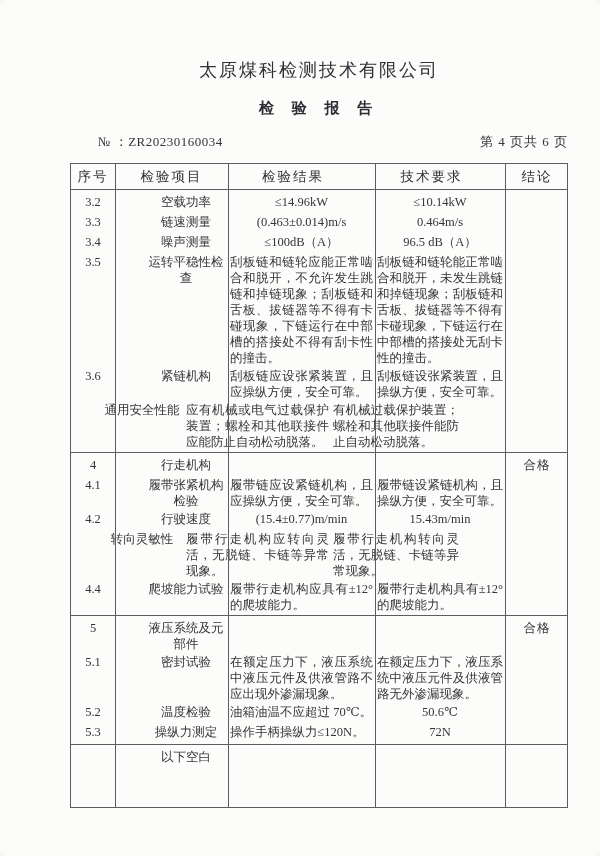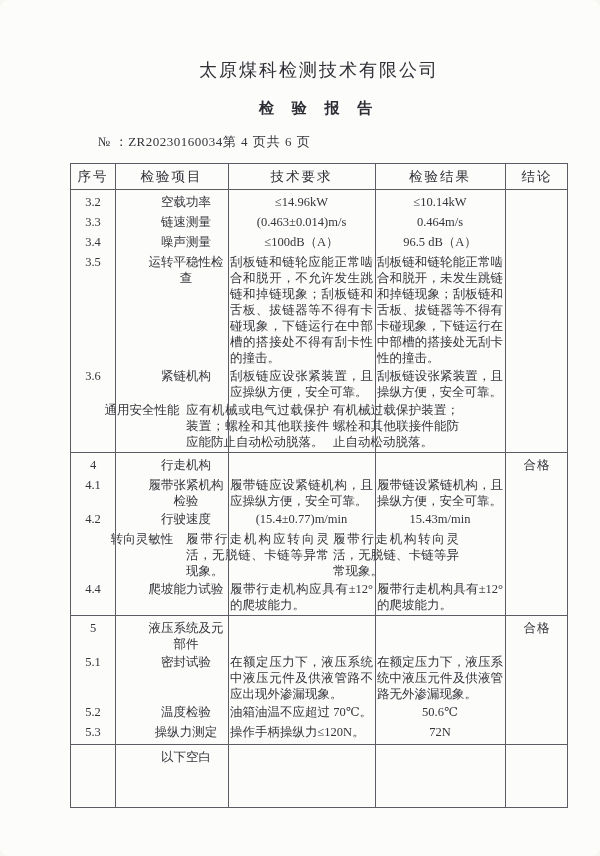--- a/index.html
+++ b/index.html
@@ -28,21 +28,21 @@
   }
   .report-title{
     margin-top:17px;
     font-size:15px;
     font-weight:bold;
     letter-spacing:7px;
     color:#2c2c34;
   }
   .meta-row{
     position:absolute;top:133px;left:70px;width:498px;
-    display:flex;justify-content:flex-start;align-items:baseline;
+    display:flex;justify-content:space-between;align-items:baseline;
     font-size:13px;color:#34343b;
   }
   .report-no{padding-left:28px;letter-spacing:.5px;}
   .page-indicator{letter-spacing:1px;}
 
   
   .report-table{
     position:absolute;top:163px;left:70px;width:498px;
     border:1.4px solid #5c5c62;
     box-sizing:border-box;
@@ -94,22 +94,22 @@
   </div>
 
   <div class="report-table">
     <div class="vline vl1"></div>
     <div class="vline vl2"></div>
     <div class="vline vl3"></div>
     <div class="vline vl4"></div>
     <div class="thead">
         <div class="th w1">序号</div>
         <div class="th w2">检验项目</div>
+        <div class="th w4">检验结果</div>
         <div class="th w3">技术要求</div>
-        <div class="th w4">检验结果</div>
         <div class="th w5">结论</div>
       </div>
     <div>
         <div class="section">
           <div class="trow">
             <div class="c w1 num">3.2</div>
             <div class="c w2 item">空载功率</div>
             <div class="c w3 ctr">≤14.96kW</div>
             <div class="c w4 ctr">≤10.14kW</div>
             <div class="c w5 concl"></div>

